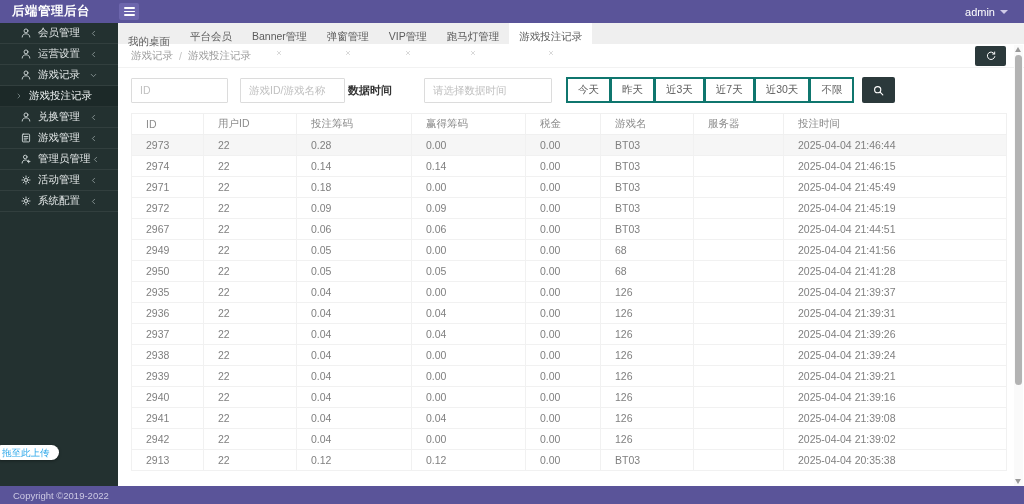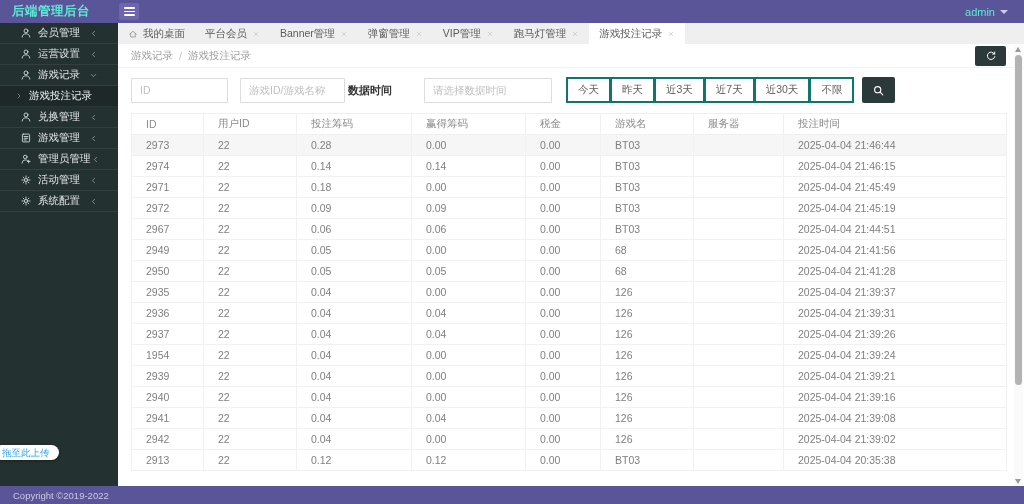--- a/index.html
+++ b/index.html
@@ -6,21 +6,21 @@
   html,body { width:1024px; height:504px; }
   body {
     position: relative; overflow: hidden; background:#fff;
     font-family:"Liberation Sans","DejaVu Sans",sans-serif;
     -webkit-font-smoothing: antialiased;
   }
   svg { display:block; }
 
   
   .topbar{ position:absolute; top:0; left:0; width:1024px; height:23px;
-    background:#5a5499; display:flex; align-items:center; color:#5eead4; z-index:30;}
+    background:#5a5499; display:flex; align-items:center; color:#ffffff; z-index:30;}
   .logo{ width:106px; padding-left:12px; font-size:12.5px; font-weight:bold; letter-spacing:.5px; white-space:nowrap;}
   .hamburger{ width:20px; height:17px; margin-left:13px; background:#6d66ad; border:none;
     border-radius:2px; display:flex; flex-direction:column; justify-content:center; align-items:center; gap:2px; cursor:pointer;}
   .hamburger i{ display:block; width:11px; height:1.5px; background:#fff; border-radius:1px;}
   .user{ margin-left:auto; margin-right:16px; display:flex; align-items:center; gap:5px; font-size:11px; cursor:pointer;}
   .user .caret{ width:0; height:0; border-left:4px solid transparent; border-right:4px solid transparent; border-top:4px solid #cfcbe8;}
 
   
   .sidebar{ position:absolute; top:23px; left:0; width:118px; bottom:18px; background:#233130; z-index:20;}
   .side-item{ height:21px; display:flex; align-items:center; padding:0 20px;
@@ -33,21 +33,21 @@
 
   
   .upload-pill{ position:absolute; left:-6px; top:445px; height:15px; z-index:25;
     background:#fff; border-radius:8px; padding:0 9px 0 8px; font-size:9.5px; line-height:15px;
     color:#2ba7ea; box-shadow:0 1px 3px rgba(0,0,0,.35); cursor:pointer; white-space:nowrap;}
 
   
   .content{ position:absolute; left:118px; top:23px; right:0; bottom:18px; background:#fff; overflow:hidden;}
 
   .tabbar{ height:21px; background:#efefef; display:flex; align-items:stretch; font-size:10.5px; color:#5c5c5c;}
-  .tab{ display:flex; align-items:center; gap:5px; padding:0 10px; cursor:pointer; white-space:nowrap;}
+  .tab{ display:flex; align-items:center; gap:5px; padding:7px 10px; cursor:pointer; white-space:nowrap;flex-direction:column;}
   .tab.active{ background:#fff;}
   .tab .home{ width:10px; height:10px; color:#8a8a8a;}
   .tab .x{ width:8px; height:8px; color:#bdbdbd; cursor:pointer;}
 
   .crumbrow{ height:24px; display:flex; align-items:center; padding:0 18px 0 13px;
     font-size:10.5px; color:#9e9e9e; border-bottom:1px solid #f2f2f2;}
   .crumbrow .sep{ margin:0 6px; color:#c4c4c4;}
   .refresh{ margin-left:auto; width:31px; height:20px; background:#2b393b; border:none; border-radius:2px;
     display:flex; align-items:center; justify-content:center; color:#fff; cursor:pointer;}
   .refresh svg{ width:12px; height:12px;}
@@ -457,21 +457,21 @@
           <td>2937</td>
           <td>22</td>
           <td>0.04</td>
           <td>0.04</td>
           <td>0.00</td>
           <td>126</td>
           <td></td>
           <td>2025-04-04 21:39:26</td>
         </tr>
         <tr class="">
-          <td>1954</td>
+          <td>2938</td>
           <td>22</td>
           <td>0.04</td>
           <td>0.00</td>
           <td>0.00</td>
           <td>126</td>
           <td></td>
           <td>2025-04-04 21:39:24</td>
         </tr>
         <tr class="">
           <td>2939</td>

